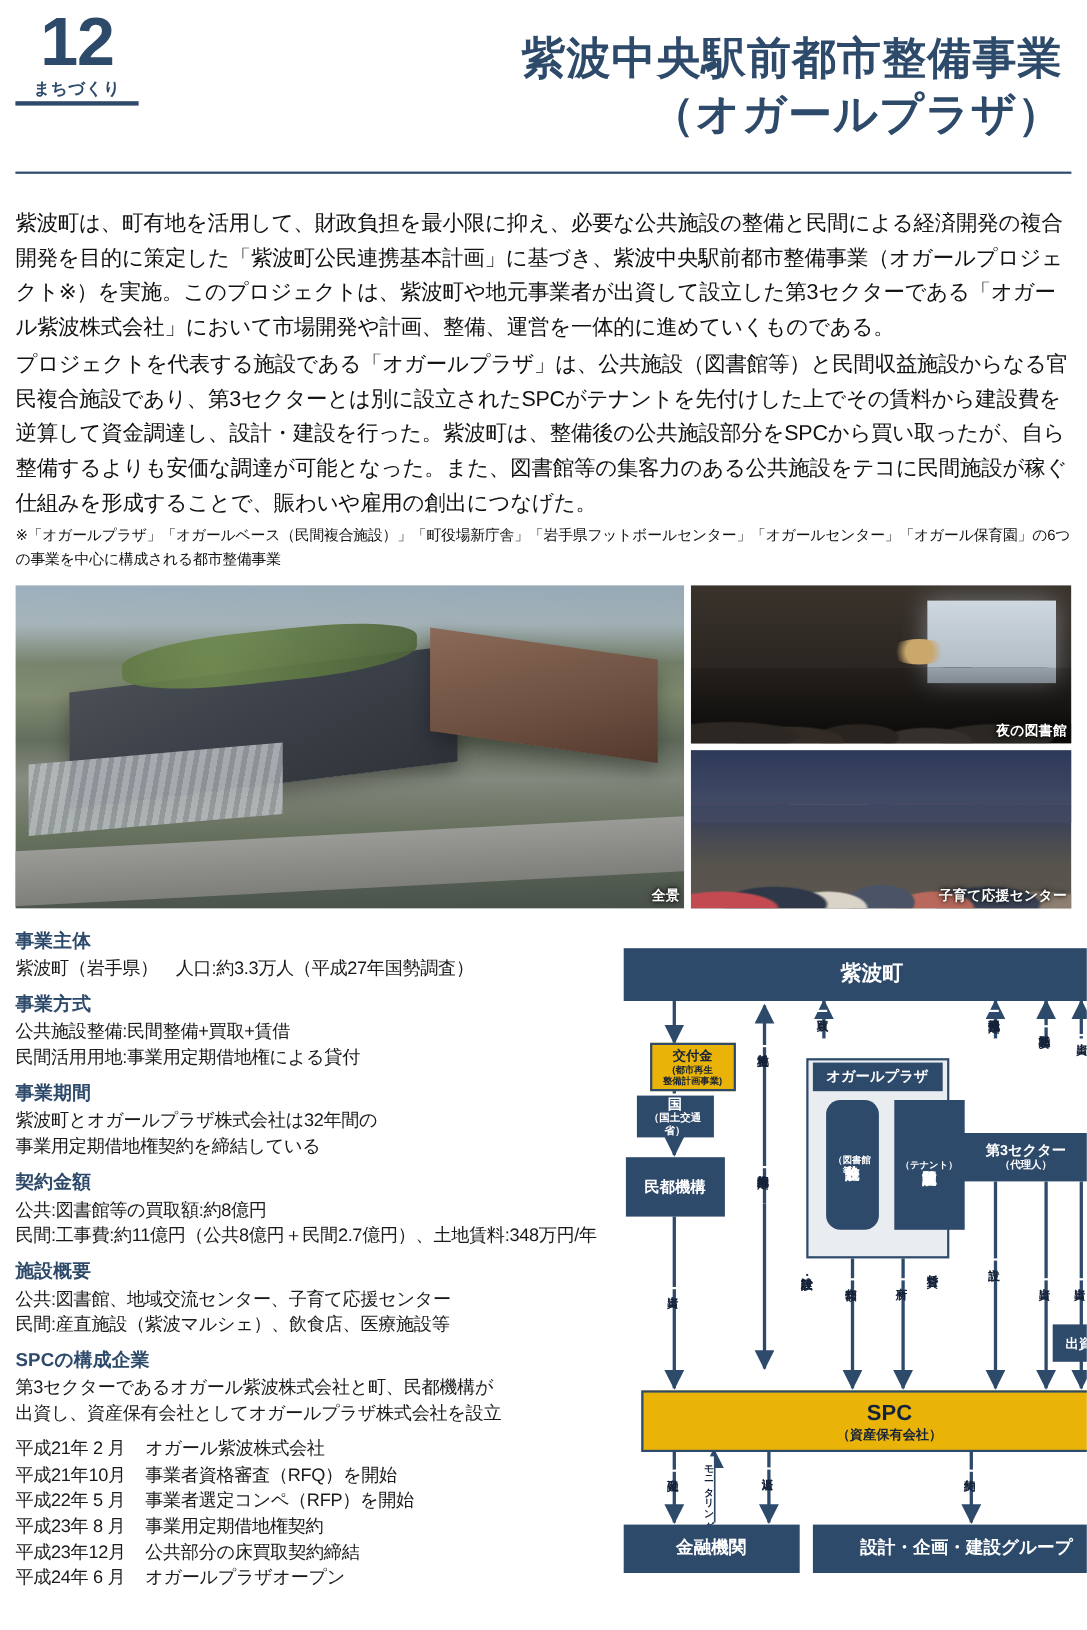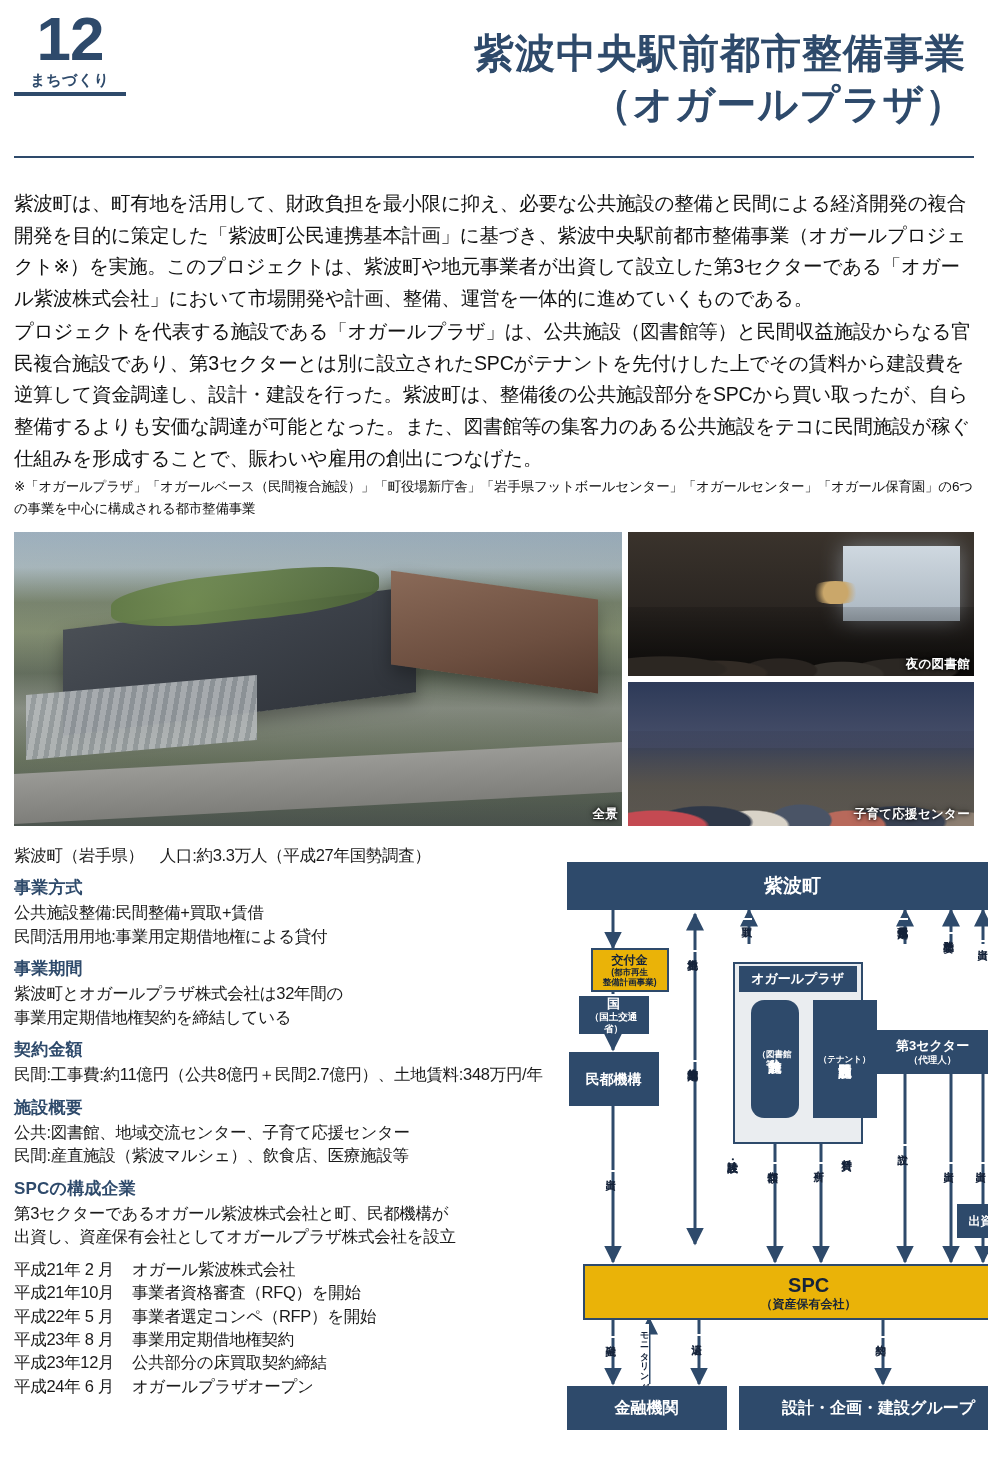--- a/index.html
+++ b/index.html
@@ -329,37 +329,39 @@
         <div class="cap">子育て応援センター</div>
       </div>
     </div>
   </div>
 
   <div class="lower">
 
     <div class="info-col">
 
       <div class="sec">
+        <div class="sec-head">事業主体</div>
         <div class="sec-line">紫波町（岩手県）　人口:約3.3万人（平成27年国勢調査）</div>
       </div>
 
       <div class="sec">
         <div class="sec-head">事業方式</div>
         <div class="sec-line">公共施設整備:民間整備+買取+賃借</div>
         <div class="sec-line">民間活用用地:事業用定期借地権による貸付</div>
       </div>
 
       <div class="sec">
         <div class="sec-head">事業期間</div>
         <div class="sec-line">紫波町とオガールプラザ株式会社は32年間の</div>
         <div class="sec-line">事業用定期借地権契約を締結している</div>
       </div>
 
       <div class="sec">
         <div class="sec-head">契約金額</div>
+        <div class="sec-line">公共:図書館等の買取額:約8億円</div>
         <div class="sec-line">民間:工事費:約11億円（公共8億円＋民間2.7億円）、土地賃料:348万円/年</div>
       </div>
 
       <div class="sec">
         <div class="sec-head">施設概要</div>
         <div class="sec-line">公共:図書館、地域交流センター、子育て応援センター</div>
         <div class="sec-line">民間:産直施設（紫波マルシェ）、飲食店、医療施設等</div>
       </div>
 
       <div class="sec">

